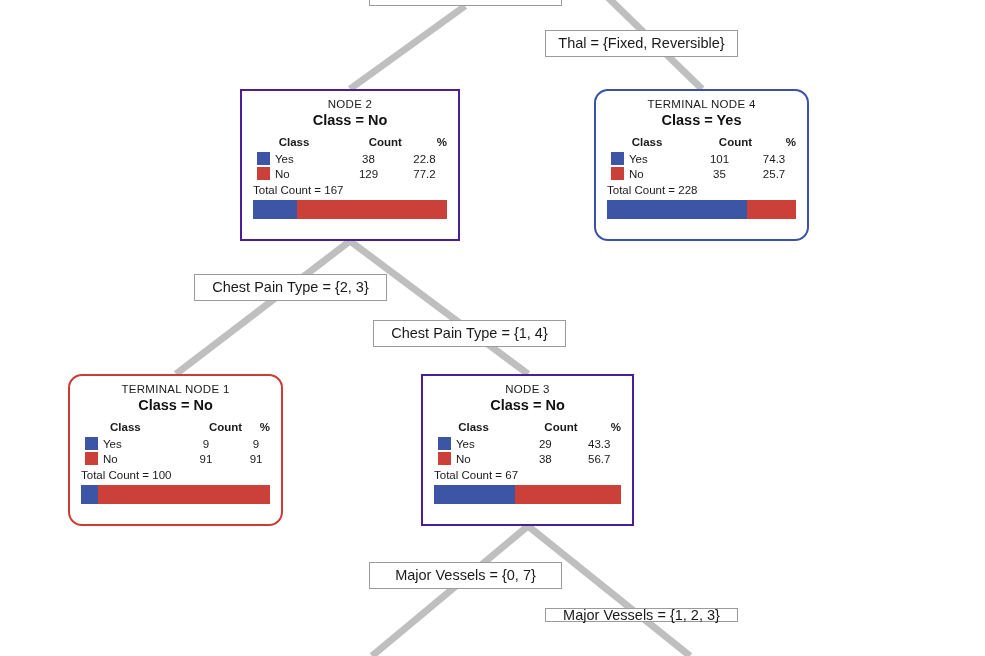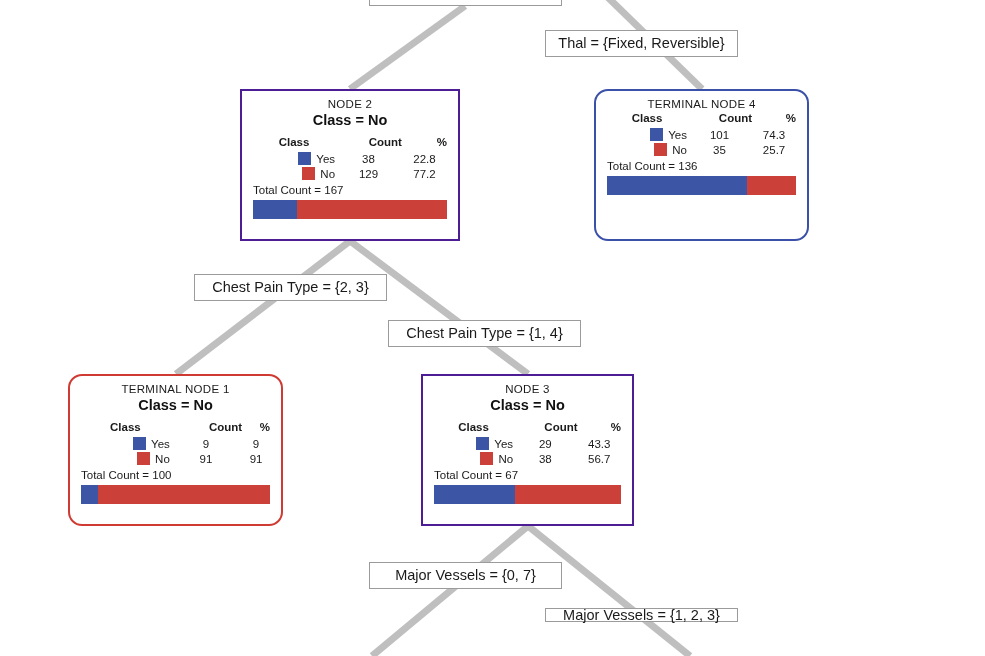--- a/index.html
+++ b/index.html
@@ -96,21 +96,21 @@
     white-space: nowrap;
   }
   table.stats th.h-class { text-align: center; }
   table.stats td {
     padding: 1px 0;
     text-align: center;
     white-space: nowrap;
     font-size: 11.5px;
   }
   table.stats td.c-class {
-    text-align: right;
+    text-align: left;
     padding-left: 4px;
   }
   .swatch {
     display: inline-block;
     width: 13px;
     height: 13px;
     vertical-align: -2px;
     margin-right: 5px;
   }
   .lbl { vertical-align: 0px; }
@@ -143,21 +143,21 @@
       <line x1="350" y1="241" x2="528" y2="374" stroke="#bfbfbf" stroke-width="7" stroke-linecap="butt"></line>
       <line x1="528" y1="526" x2="372" y2="656" stroke="#bfbfbf" stroke-width="7" stroke-linecap="butt"></line>
       <line x1="528" y1="526" x2="690" y2="656" stroke="#bfbfbf" stroke-width="7" stroke-linecap="butt"></line>
     </svg>
 
   <div class="edge-label" id="root-box" style="left: 369px; top: -22px; width: 193px; height: 28px; border-color: rgb(155, 155, 155);">Thal = {Normal}</div>
 
   <div id="edge-label-layer">
       <div class="edge-label" style="left: 545px; top: 30px; width: 193px; height: 27px; border-color: rgb(155, 155, 155);">Thal = {Fixed, Reversible}</div>
       <div class="edge-label" style="left: 194px; top: 274px; width: 193px; height: 27px; border-color: rgb(155, 155, 155);">Chest Pain Type = {2, 3}</div>
-      <div class="edge-label" style="left: 388px; top: 320px; width: 193px; height: 27px; border-color: rgb(155, 155, 155);">Chest Pain Type = {1, 4}</div>
+      <div class="edge-label" style="left: 373px; top: 320px; width: 193px; height: 27px; border-color: rgb(155, 155, 155);">Chest Pain Type = {1, 4}</div>
       <div class="edge-label" style="left: 369px; top: 562px; width: 193px; height: 27px; border-color: rgb(155, 155, 155);">Major Vessels = {0, 7}</div>
       <div class="edge-label" style="left: 545px; top: 608px; width: 193px; height: 14px; border-color: rgb(155, 155, 155);">Major Vessels = {1, 2, 3}</div>
     </div>
   <div id="node-layer">
       <div class="node internal" style="left: 240px; top: 89px; width: 220px; height: 152px;">
         <div class="node-title">NODE 2</div>
         <div class="node-class">Class = No</div>
         <table class="stats">
           <thead>
             <tr>
@@ -180,20 +180,21 @@
           </tbody>
         </table>
         <div class="total-count">Total Count = 167</div>
         <div class="dist-bar">
           <div class="seg" style="background: rgb(60, 85, 165); width: 22.8%;"></div>
           <div class="seg" style="background: rgb(203, 64, 57); width: 77.2%;"></div>
         </div>
       </div>
       <div class="node terminal-blue" style="left: 594px; top: 89px; width: 215px; height: 152px;">
         <div class="node-title">TERMINAL NODE 4</div>
+        <div class="node-class">Class = Yes</div>
         <table class="stats">
           <thead>
             <tr>
               <th class="h-class">Class</th>
               <th>Count</th>
               <th>%</th>
             </tr>
           </thead>
           <tbody>
             <tr>
@@ -201,21 +202,21 @@
               <td>101</td>
               <td>74.3</td>
             </tr>
             <tr>
               <td class="c-class"><span class="swatch" style="background: rgb(203, 64, 57);"></span><span class="lbl">No</span></td>
               <td>35</td>
               <td>25.7</td>
             </tr>
           </tbody>
         </table>
-        <div class="total-count">Total Count = 136</div>
+        <div class="total-count">Total Count = 228</div>
         <div class="dist-bar">
           <div class="seg" style="background: rgb(60, 85, 165); width: 74.3%;"></div>
           <div class="seg" style="background: rgb(203, 64, 57); width: 25.7%;"></div>
         </div>
       </div>
       <div class="node terminal-red" style="left: 68px; top: 374px; width: 215px; height: 152px;">
         <div class="node-title">TERMINAL NODE 1</div>
         <div class="node-class">Class = No</div>
         <table class="stats">
           <thead>

